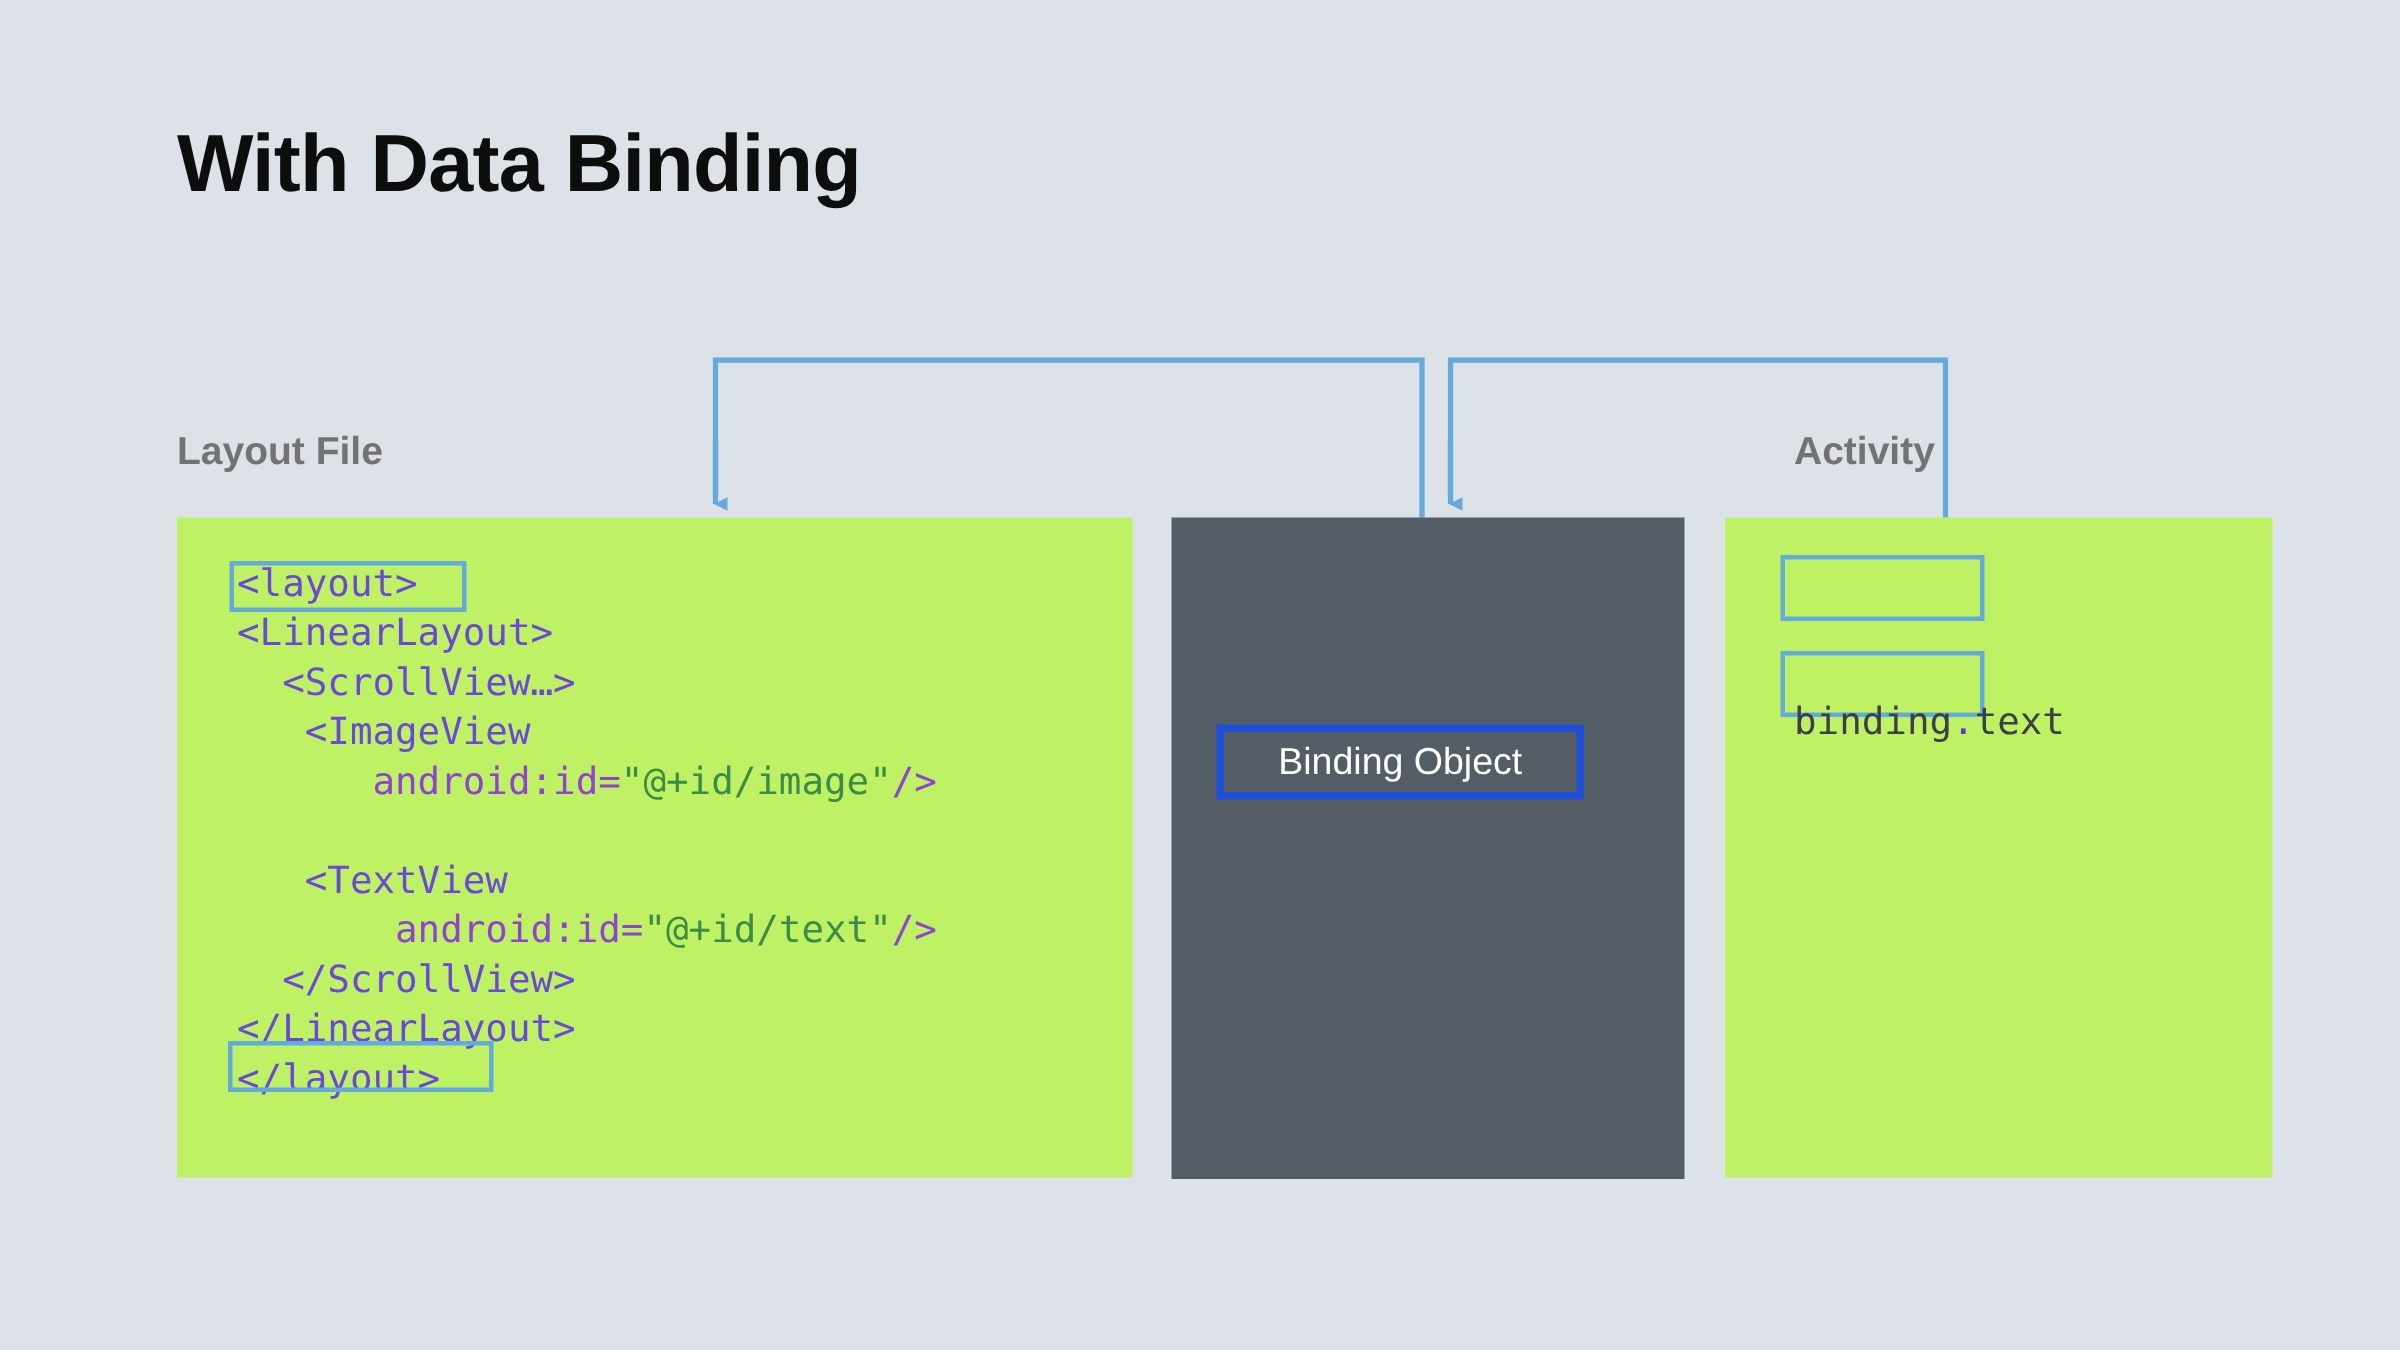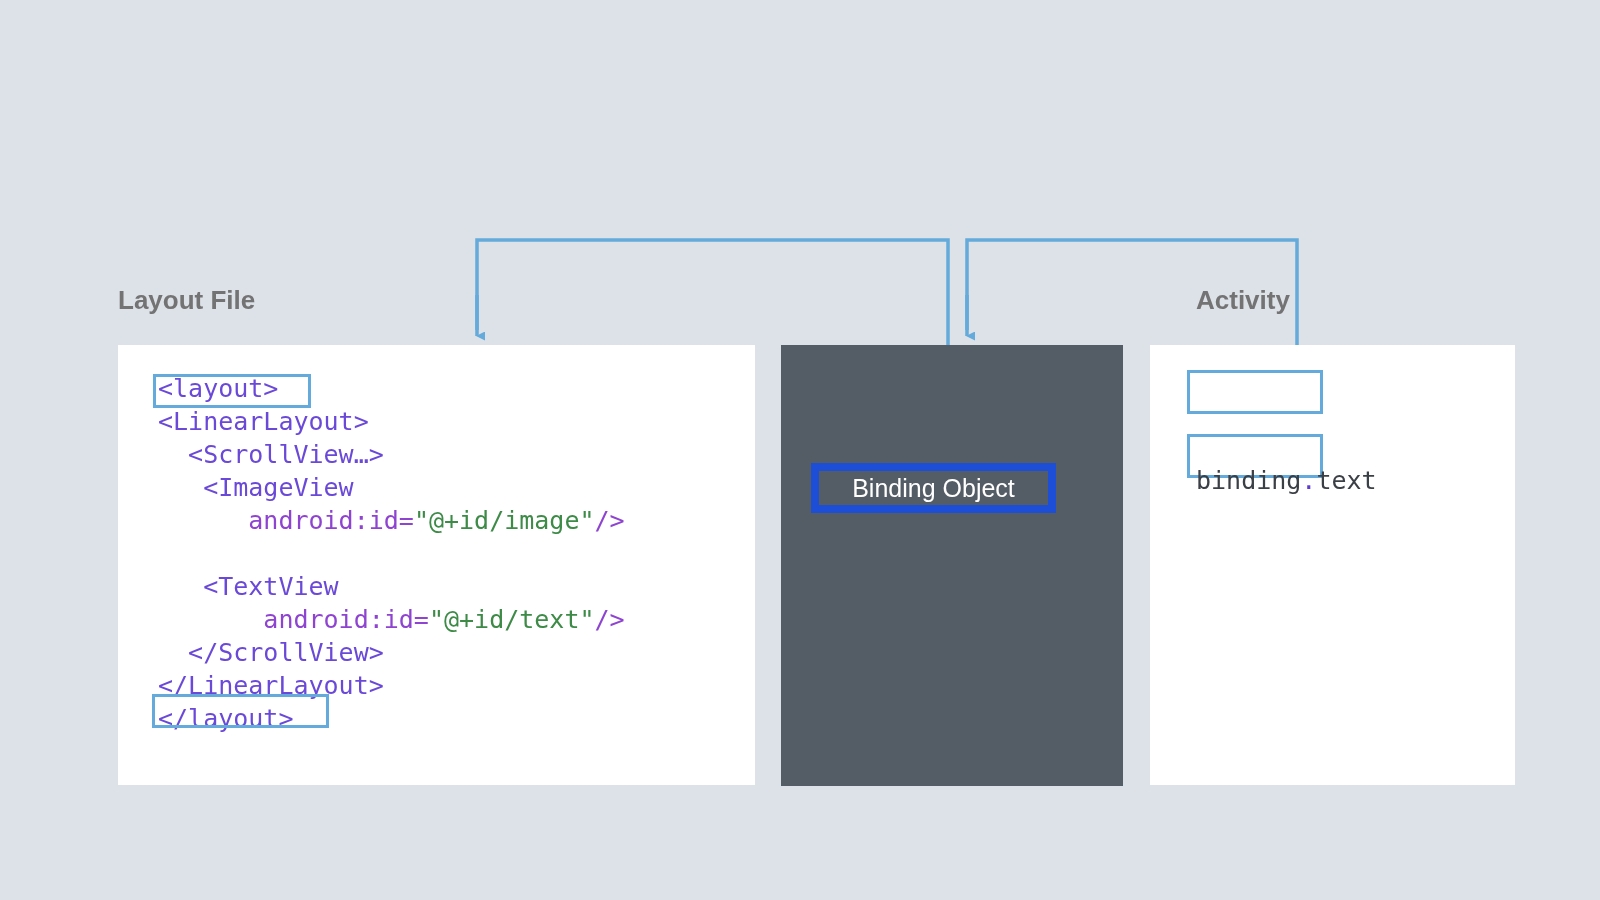--- a/index.html
+++ b/index.html
@@ -45,21 +45,21 @@
   }
   #heading-layout { left: 118px; top: 285px; }
   #heading-activity { left: 1196px; top: 285px; }
 
   
   .panel {
     position: absolute;
     box-sizing: border-box;
   }
   .panel-light {
-    background: #ffffff;
+    background: #bef264;
   }
   .panel-dark {
     background: #545c66;
   }
   #panel-layout {
     left: 118px;
     top: 345px;
     width: 637px;
     height: 440px;
   }
@@ -98,24 +98,24 @@
     box-sizing: border-box;
     background: transparent;
   }
   #hl-layout-open  { left: 153px; top: 374px; width: 158px; height: 34px; }
   #hl-layout-close { left: 152px; top: 694px; width: 177px; height: 34px; }
 
   
   #binding-object-box {
     position: absolute;
     left: 811px;
-    top: 463px;
+    top: 483px;
     width: 245px;
     height: 50px;
-    border: 8px solid #1d4ed8;
+    border: 5px solid #1d4ed8;
     box-sizing: border-box;
     display: flex;
     align-items: center;
     justify-content: center;
   }
   #binding-object-label {
     color: #ffffff;
     font-size: 25px;
     font-family: "Liberation Sans", sans-serif;
     white-space: nowrap;
@@ -150,20 +150,21 @@
     width: 1600px;
     height: 900px;
     pointer-events: none;
   }
 </style>
 </head>
 <body>
 
 <div id="stage">
 
+  <div class="page-title">With Data Binding</div>
 
   <div class="col-heading" id="heading-layout">Layout File</div>
   <div class="col-heading" id="heading-activity">Activity</div>
 
   <svg id="connectors" viewBox="0 0 1600 900" xmlns="http://www.w3.org/2000/svg">
     <defs>
       <marker id="arrowhead" markerWidth="9" markerHeight="9" refX="4.5" refY="8" orient="auto" markerUnits="userSpaceOnUse">
         <path d="M0,0 L9,0 L4.5,9 Z" fill="#64aada"></path>
       </marker>
     </defs>

